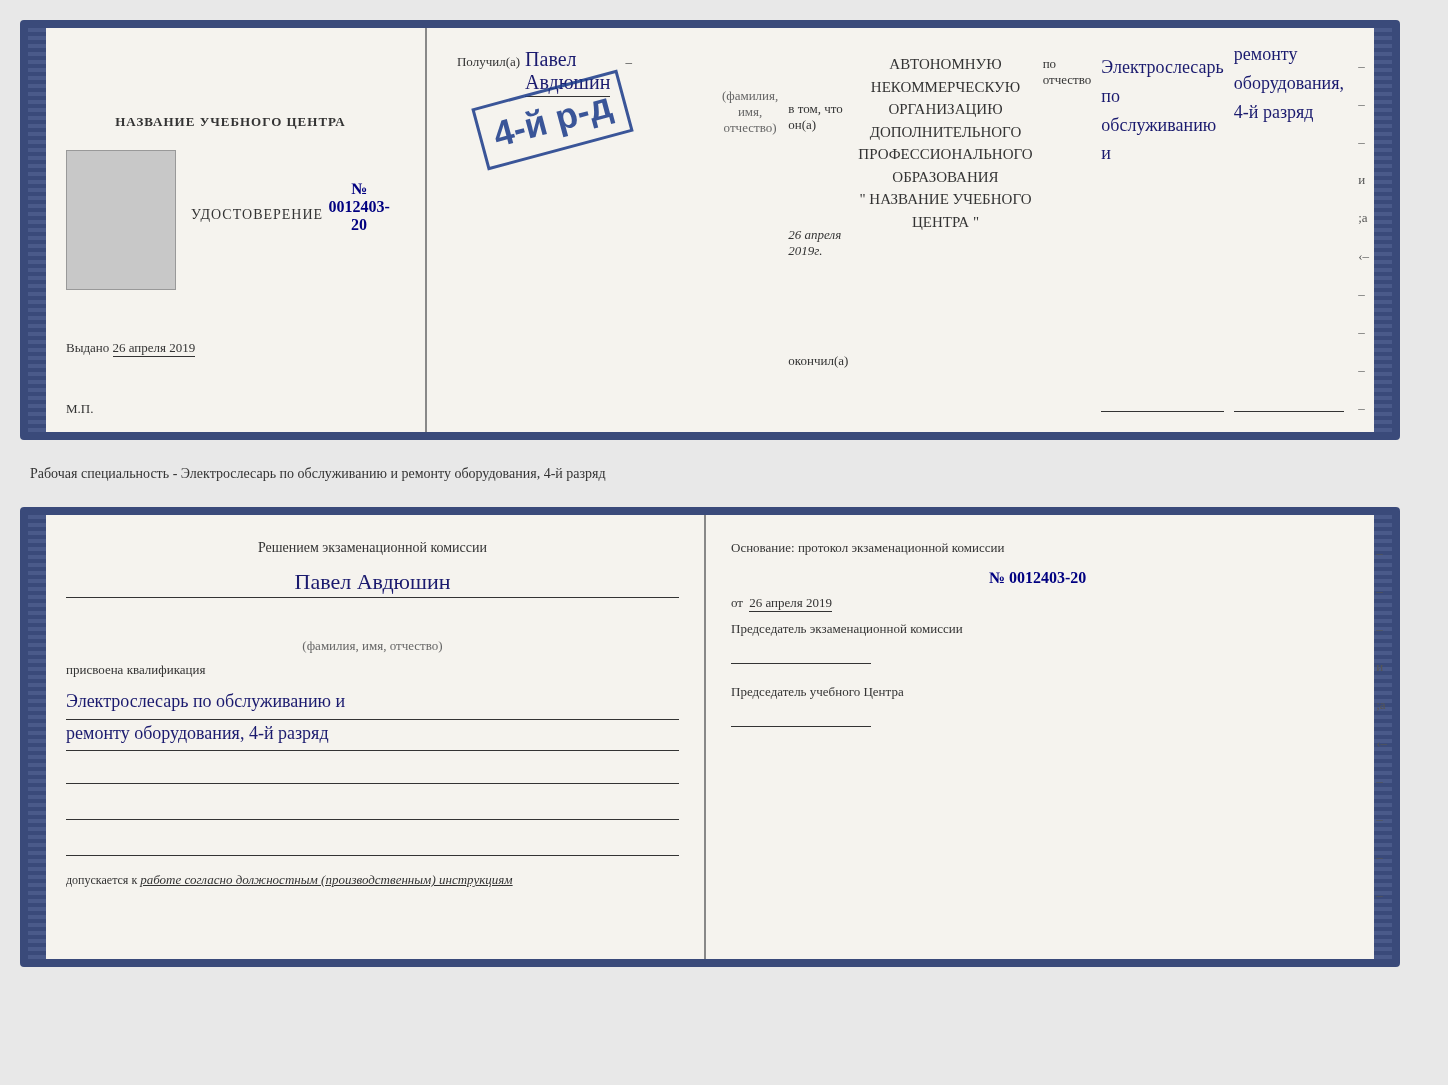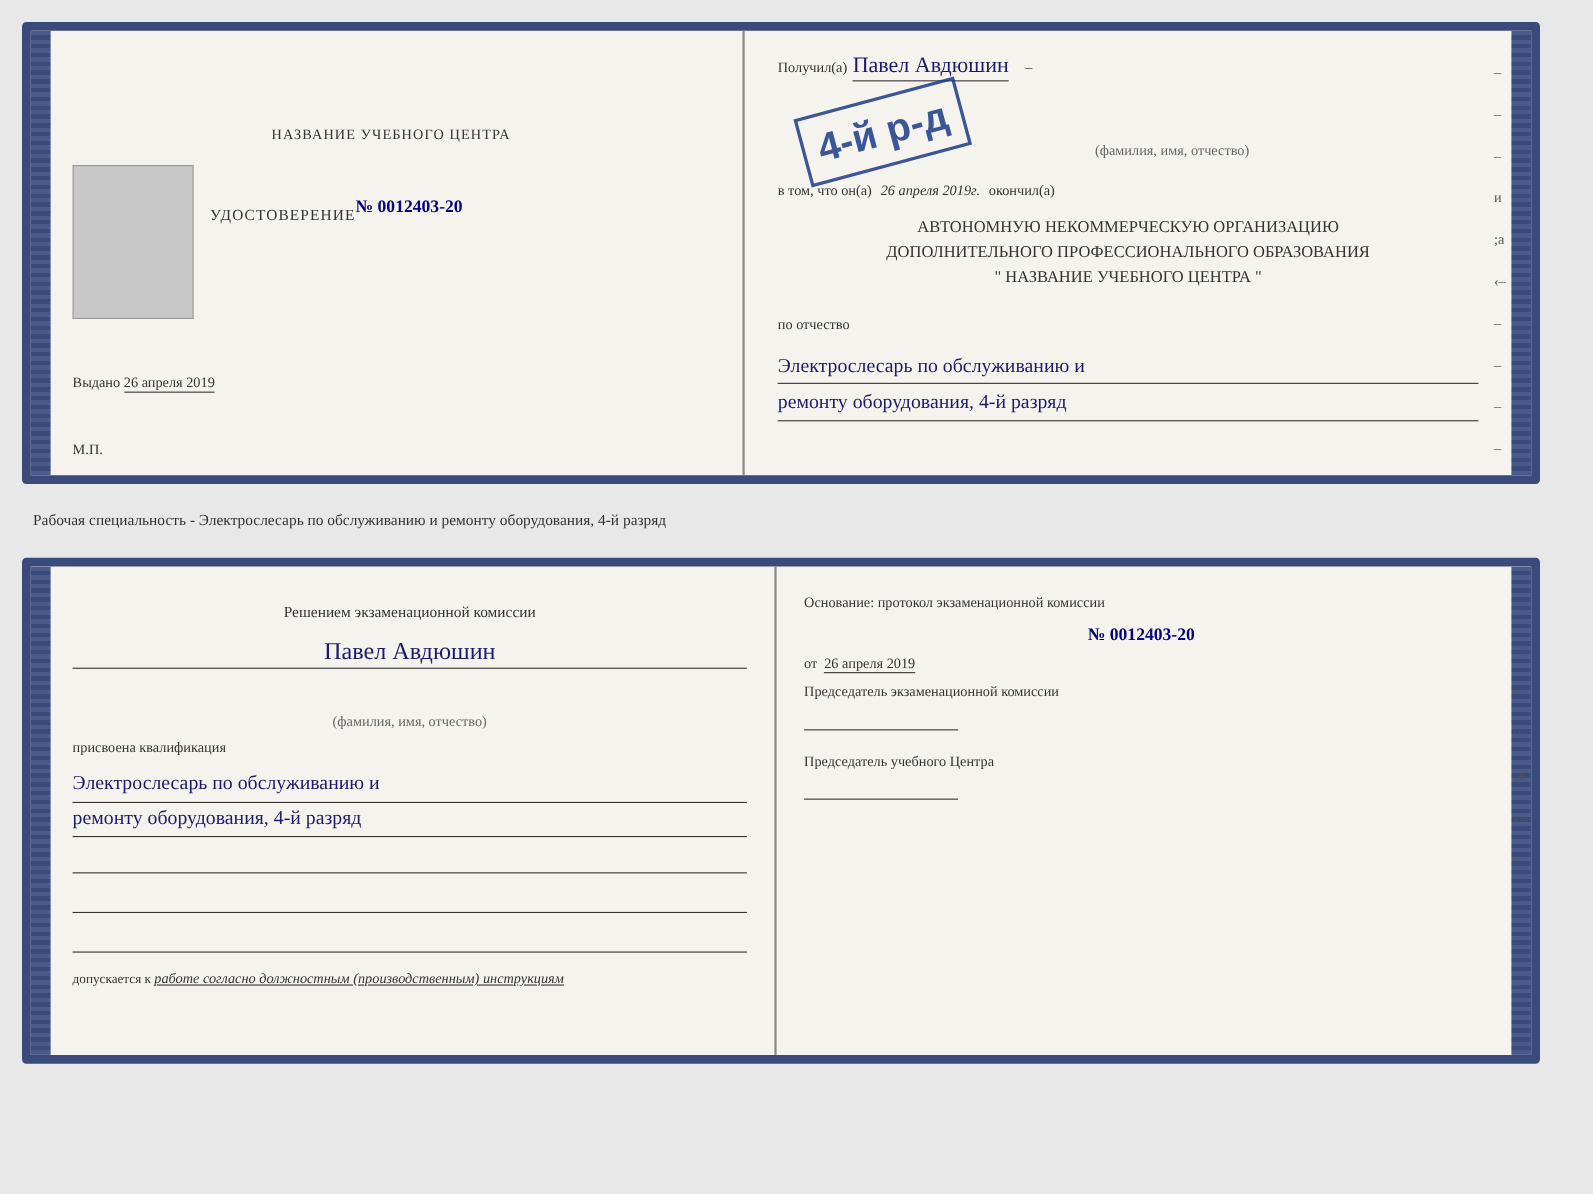--- a/index.html
+++ b/index.html
@@ -46,42 +46,42 @@
       flex-direction: column;
       align-items: center;
       justify-content: center;
       position: relative;
     }
 
     .doc-right {
       flex: 1.1;
       padding: 20px 30px 20px 30px;
       display: flex;
-      flex-direction: column;
+      flex-direction: row;
       gap: 10px;
       position: relative;
     }
 
     .doc-right-spine {
       width: 18px;
       background: repeating-linear-gradient(
         180deg,
         #4a5a8a 0px, #4a5a8a 4px,
         #3a4a7a 4px, #3a4a7a 8px
       );
     }
 
     
     .left-title {
       font-size: 13px;
       letter-spacing: 1px;
       text-align: center;
       color: #333;
       margin-bottom: 20px;
-      font-weight: normal;
+      font-weight: bold;
     }
 
     .photo-placeholder {
       width: 110px;
       height: 140px;
       background: #c8c8c8;
       border: 1px solid #999;
       margin-bottom: 20px;
       align-self: flex-start;
     }
@@ -209,21 +209,21 @@
       border: 8px solid #3a4a7a;
       border-radius: 4px;
       width: 1380px;
       min-height: 460px;
       position: relative;
       overflow: hidden;
     }
 
     .bottom-left {
       flex: 1;
-      padding: 35px 25px 20px 20px;
+      padding: 25px 25px 20px 20px;
       border-right: 2px solid #888;
       display: flex;
       flex-direction: column;
       gap: 8px;
     }
 
     .bottom-right {
       flex: 1;
       padding: 25px 30px 4px 25px;
       display: flex;

